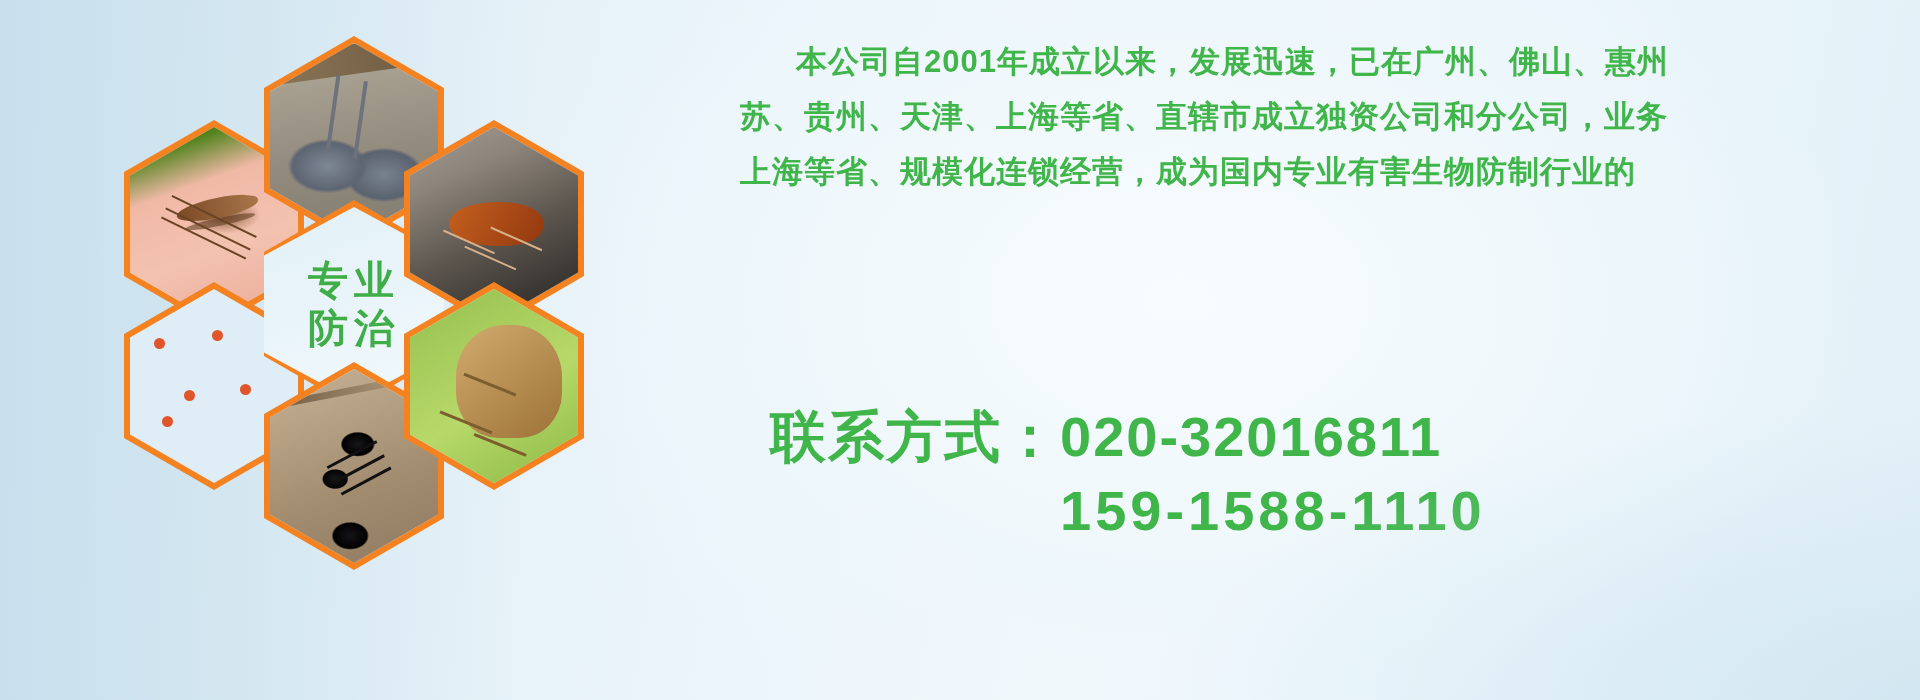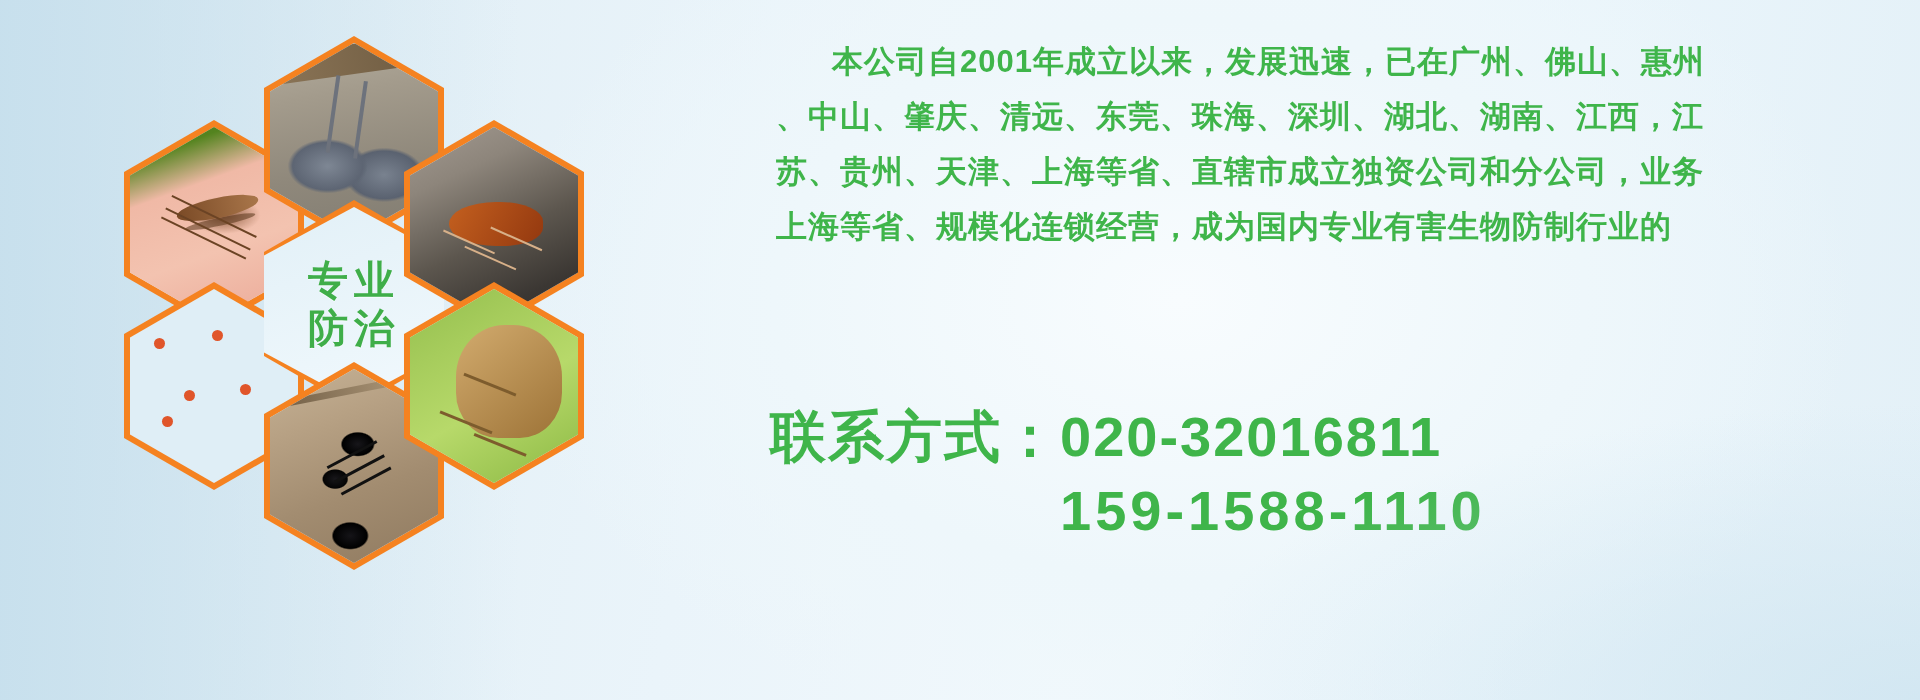--- a/index.html
+++ b/index.html
@@ -146,21 +146,21 @@
     border-radius:46% 46% 40% 40%;
   }
   .art.stinkbug:after{
     content:"";position:absolute;left:20%;top:66%;width:30%;height:3px;
     background:#7d5c2d;transform:rotate(22deg);
     box-shadow:40px 8px 0 #7d5c2d, 8px -44px 0 #7d5c2d;
   }
 
   
   #copy{
-    position:absolute;left:740px;top:34px;width:1110px;margin-left:36px;
+    position:absolute;left:740px;top:34px;width:1110px;
   }
   #intro-paragraph{
     color:#3fb54a;font-size:31px;font-weight:bold;line-height:55px;
     letter-spacing:1px;text-indent:0;margin:0;
   }
   #intro-paragraph .line{display:block;white-space:pre;}
   #intro-paragraph .line.first{text-indent:56px;}
 
   #contact{position:absolute;left:770px;top:400px;width:1120px;}
   #contact-line-1{
@@ -222,21 +222,20 @@
       <div class="inner">
         <div class="art stinkbug"></div>
       </div>
     </div>
 
   </div>
 
   <div id="copy">
     <p id="intro-paragraph">
       <span class="line first">本公司自2001年成立以来，发展迅速，已在广州、佛山、惠州</span>
-      <span class="line">、中山、肇庆、清远、东莞、珠海、深圳、湖北、湖南、江西，江</span>
       <span class="line">苏、贵州、天津、上海等省、直辖市成立独资公司和分公司，业务</span>
       <span class="line">上海等省、规模化连锁经营，成为国内专业有害生物防制行业的</span>
     </p>
   </div>
 
   <div id="contact">
     <div id="contact-line-1">联系方式：020-32016811</div>
     <div id="contact-line-2">159-1588-1110</div>
   </div>
 

